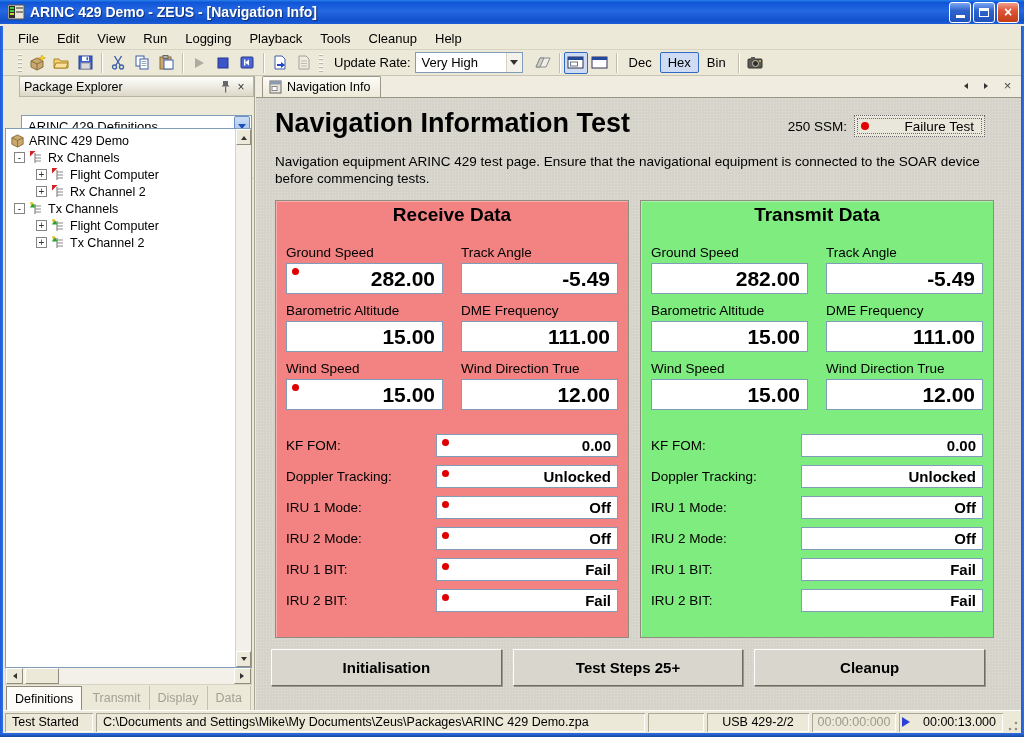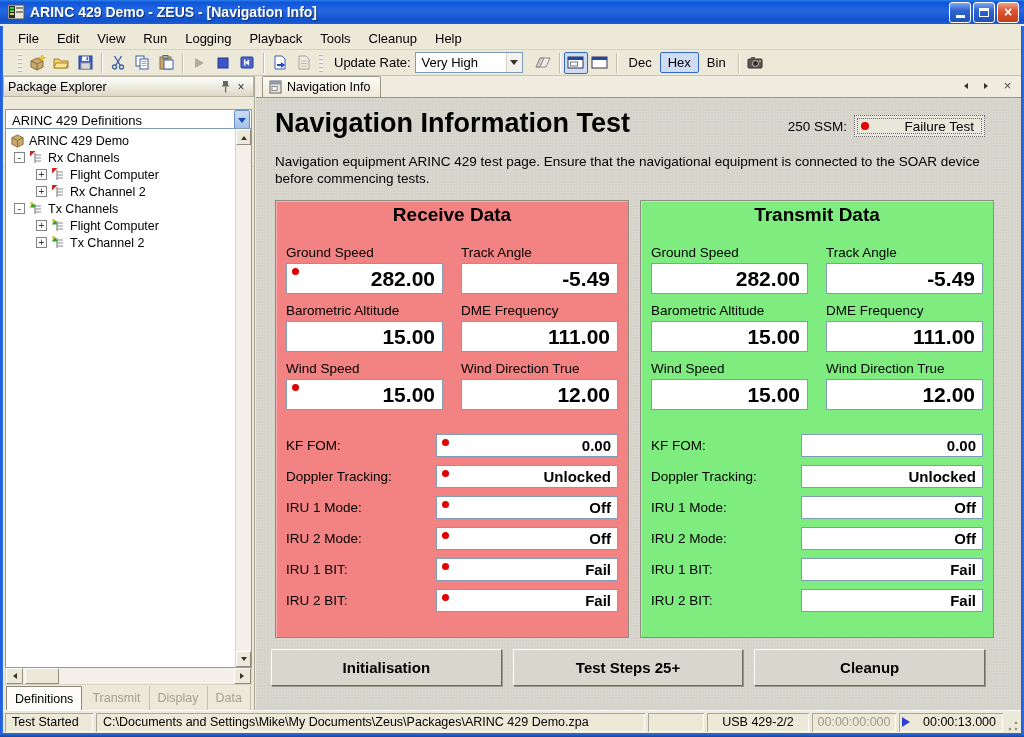--- a/index.html
+++ b/index.html
@@ -40,25 +40,25 @@
   .tbtn svg { display:block; }
   .tool-label { padding:0 4px 0 8px; white-space:nowrap; }
   .combo { height:21px; background:#fff; border:1px solid #7F9DB9; display:flex; align-items:center; }
   .combo .combo-text { padding:0 6px; flex:1; white-space:nowrap; }
   .combo .combo-arrow { width:16px; height:100%; display:flex; align-items:center; justify-content:center; border-left:1px solid #D6D2C2; background:#F4F2EA; }
   .tri-down { width:0; height:0; border:4px solid transparent; border-top:5px solid #333; margin-top:4px; }
   .txtbtn { height:21px; padding:0 7px; display:flex; align-items:center; border:1px solid transparent; border-radius:2px; }
   .txtbtn.active { border-color:#316AC5; background:#CFDCF3; }
 
   
-  .left-panel { position:absolute; left:3px; top:76px; width:252px; bottom:27px; background:#ECE9D8; border-right:1px solid #A9A594; z-index:30; }
+  .left-panel { position:absolute; left:3px; top:76px; width:252px; bottom:27px; background:#ECE9D8; border-right:1px solid #A9A594; z-index:30;padding-left:16px; }
   .dock-header { height:21px; background:linear-gradient(180deg,#FEFEFB,#DCD8C8); border:1px solid #B9B5A5; display:flex; align-items:center; padding:0 4px; }
   .dock-title { flex:1; font-size:12.5px; }
   .dock-ico { width:16px; height:15px; display:flex; align-items:center; justify-content:center; color:#333; font-size:12px; }
-  .pe-combo { margin:12px 2px; height:22px;align-items:center; }
+  .pe-combo { margin:18px 2px; height:22px;align-items:center; }
   .pe-combo .combo-arrow.blue { background:linear-gradient(180deg,#CBDDF5,#9FC0E8); border:1px solid #6A90C8; border-radius:2px; margin:1px; }
   .pe-combo .tri-down.blue { border-top-color:#1A50B8; }
   .minibar { height:24px; display:flex; align-items:center; padding-left:3px; border-bottom:1px solid #D8D4C4; }
   .mbtn { height:20px; min-width:20px; display:flex; align-items:center; justify-content:center; border:1px solid transparent; border-radius:2px; padding:0 2px; }
 
   .tree-wrap { position:absolute; left:2px; right:2px; top:52px; bottom:42px; border:1px solid #7F9DB9; background:#fff; display:flex; }
   .tree { flex:1; padding:3px 0 0 4px; overflow:hidden; font-size:12.5px; }
   .trow { display:flex; align-items:center; height:17px; white-space:nowrap; }
   .indent { display:inline-block; width:16px; height:100%; }
   .expand { width:11px; height:11px; border:1px solid #848484; background:#fff; font-size:10px; line-height:9px; text-align:center; margin-right:4px; flex:0 0 auto; color:#333; }

